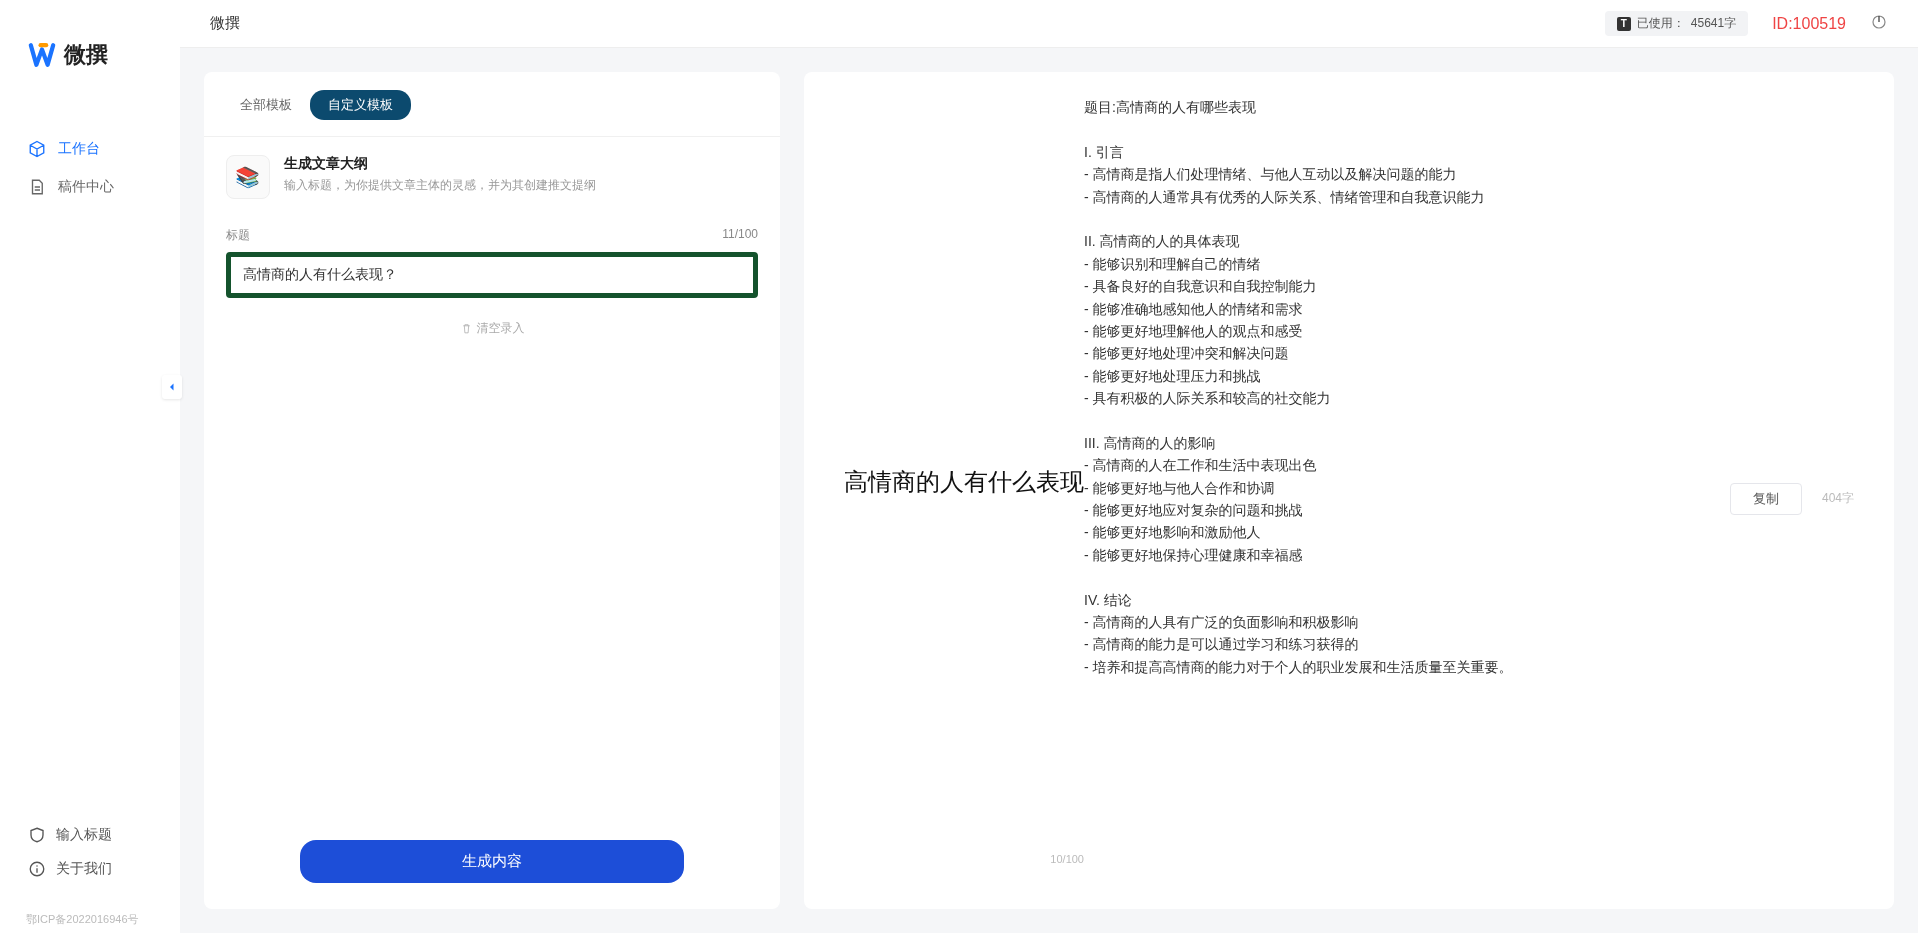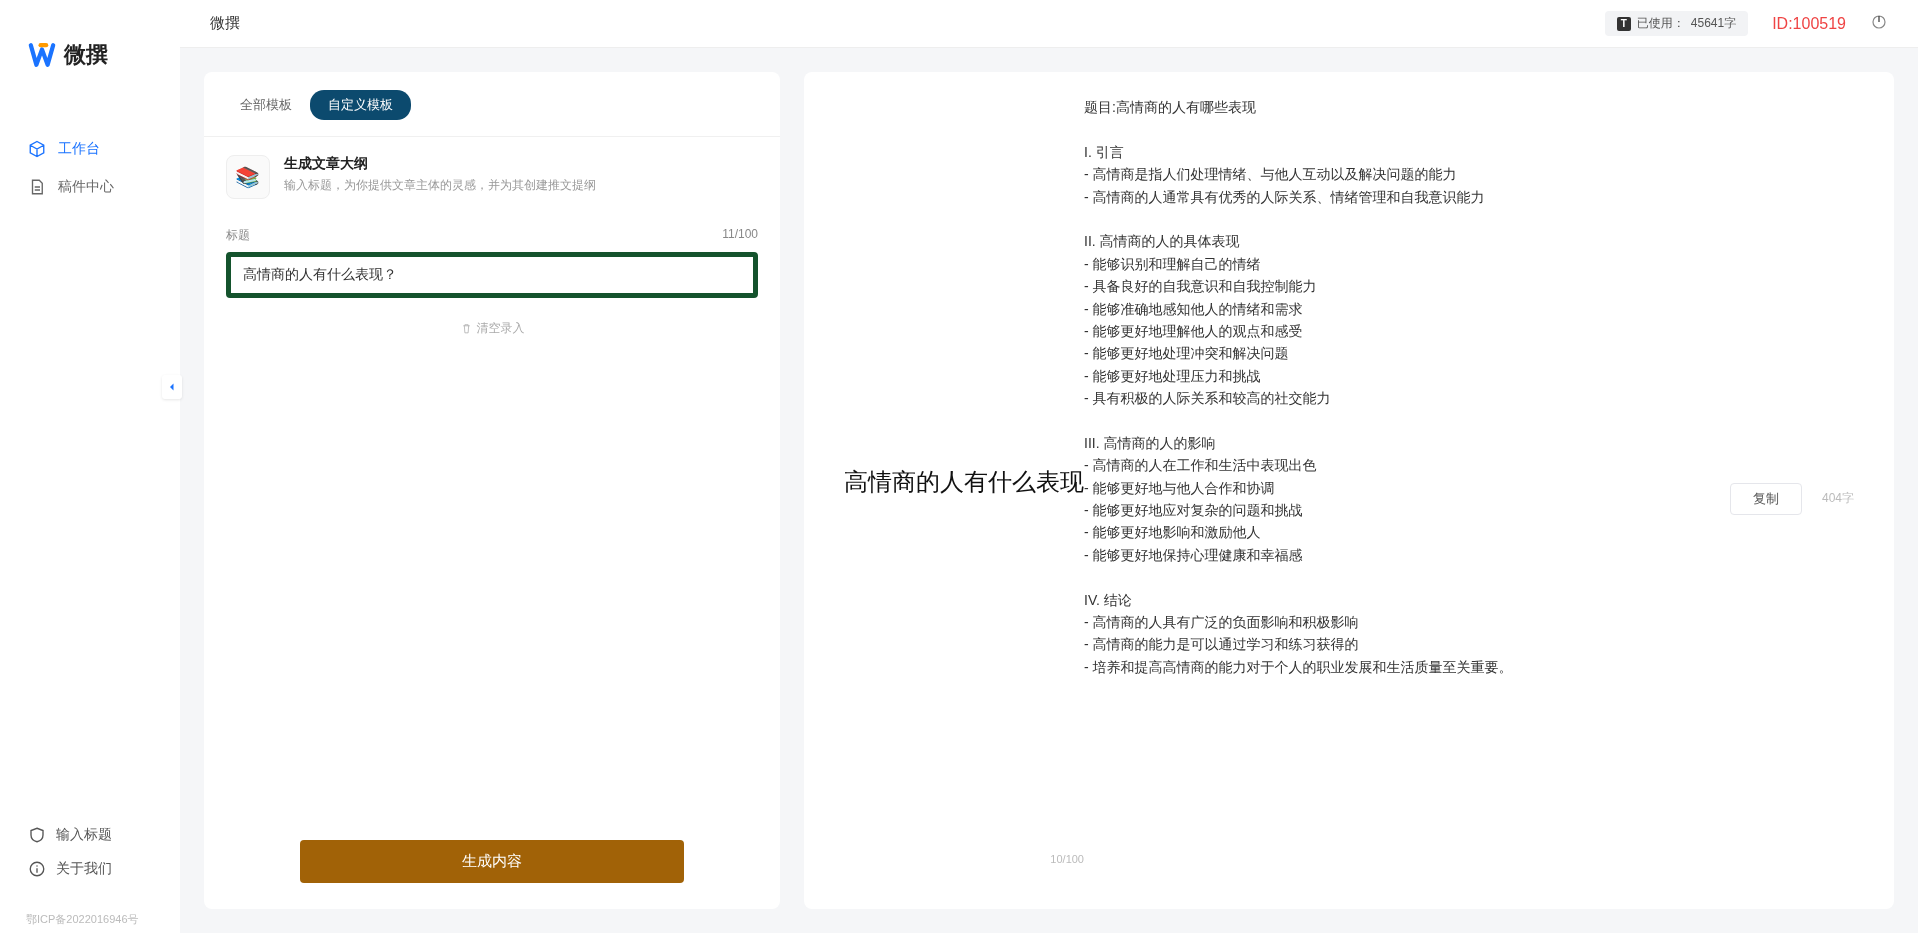--- a/index.html
+++ b/index.html
@@ -49,21 +49,21 @@
 .template-sub { font-size:12px; color:#999;}
 
 .field-block { padding: 18px 22px 8px;}
 .field-head { display:flex; justify-content:space-between; font-size:12px; color:#888; margin-bottom:8px;}
 .title-input { width:100%; border:5px solid #14532d; border-radius:4px; padding:10px 12px; font-size:14px; color:#333; outline:none;}
 .clear-row { text-align:center; padding:14px 0; font-size:12px; color:#aaa; display:flex; justify-content:center; align-items:center; gap:4px; cursor:pointer;}
 .clear-row svg { width:13px;height:13px; stroke:#aaa; fill:none;}
 
 .left-spacer { flex:1; }
 .generate-wrap { padding:0 96px 8px;}
-.generate-btn { width:100%; background:#a16207; color:#fff; border:none; border-radius:4px; padding:12px 0; font-size:15px; cursor:pointer;}
+.generate-btn { width:100%; background:#1d4ed8; color:#fff; border:none; border-radius:16px; padding:12px 0; font-size:15px; cursor:pointer;}
 
 
 .right-panel { flex:1; background:#fff; border-radius:8px; padding:24px 40px; display:flex; flex-direction:row; position:relative;}
 .output-title-row { display:flex; align-items:center; justify-content:center; position:relative; margin-bottom:18px;}
 .output-title { font-size:24px; font-weight:500; font-family: "Songti SC","SimSun",serif; text-align:center; color:#111;}
 .title-counter { position:absolute; right:0; bottom:2px; font-size:11px; color:#bbb;}
 .output-body { white-space:pre-wrap; font-size:14px; color:#333; line-height:1.6; flex:1; overflow:auto;}
 .right-foot { display:flex; justify-content:flex-end; align-items:center; gap:20px; padding-top:16px;}
 .copy-btn { background:#fff; border:1px solid #e5e6eb; border-radius:4px; padding:6px 22px; font-size:13px; color:#555; cursor:pointer;}
 .word-count { font-size:12px; color:#bbb;}

